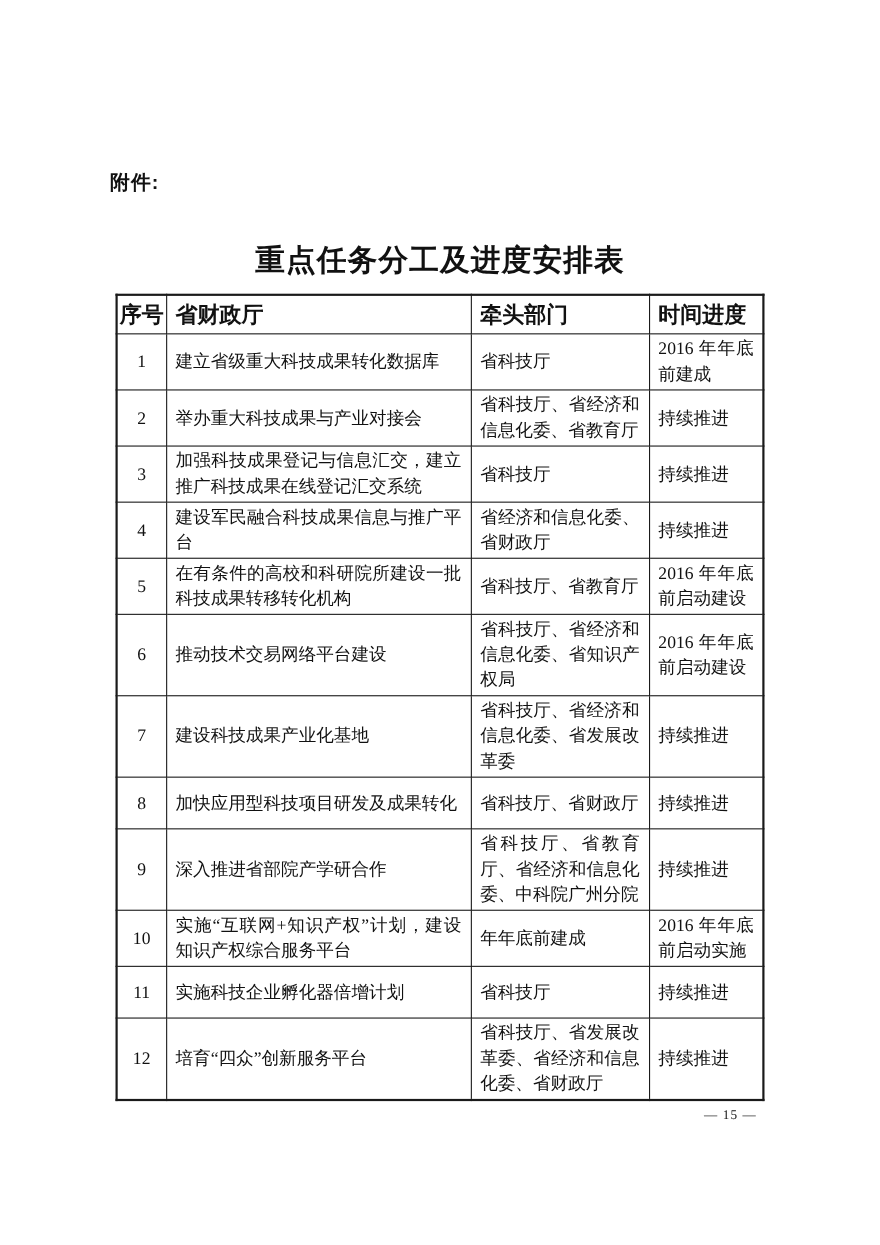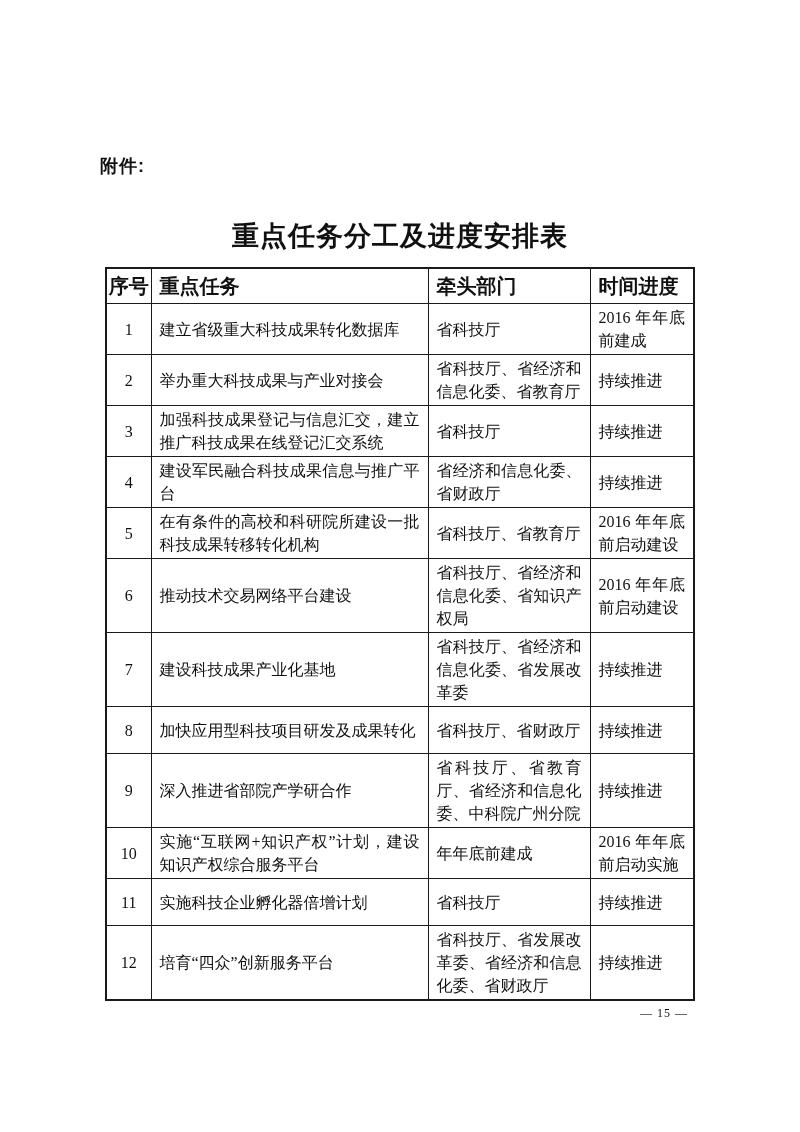--- a/index.html
+++ b/index.html
@@ -95,21 +95,21 @@
   <table class="tasks">
     <colgroup>
       <col style="width:45px">
       <col style="width:277px">
       <col style="width:162px">
       <col style="width:104px">
     </colgroup>
     <thead>
       <tr>
         <th class="c-no">序号</th>
-        <th>重点任务</th>
+        <th>省财政厅</th>
         <th>牵头部门</th>
         <th>时间进度</th>
       </tr>
     </thead>
     <tbody>
       <tr>
         <td class="cell-no">1</td>
         <td class="cell-task">建立省级重大科技成果转化数据库</td>
         <td class="cell-dept">省科技厅</td>
         <td class="cell-time">2016 年年底前建成</td>

